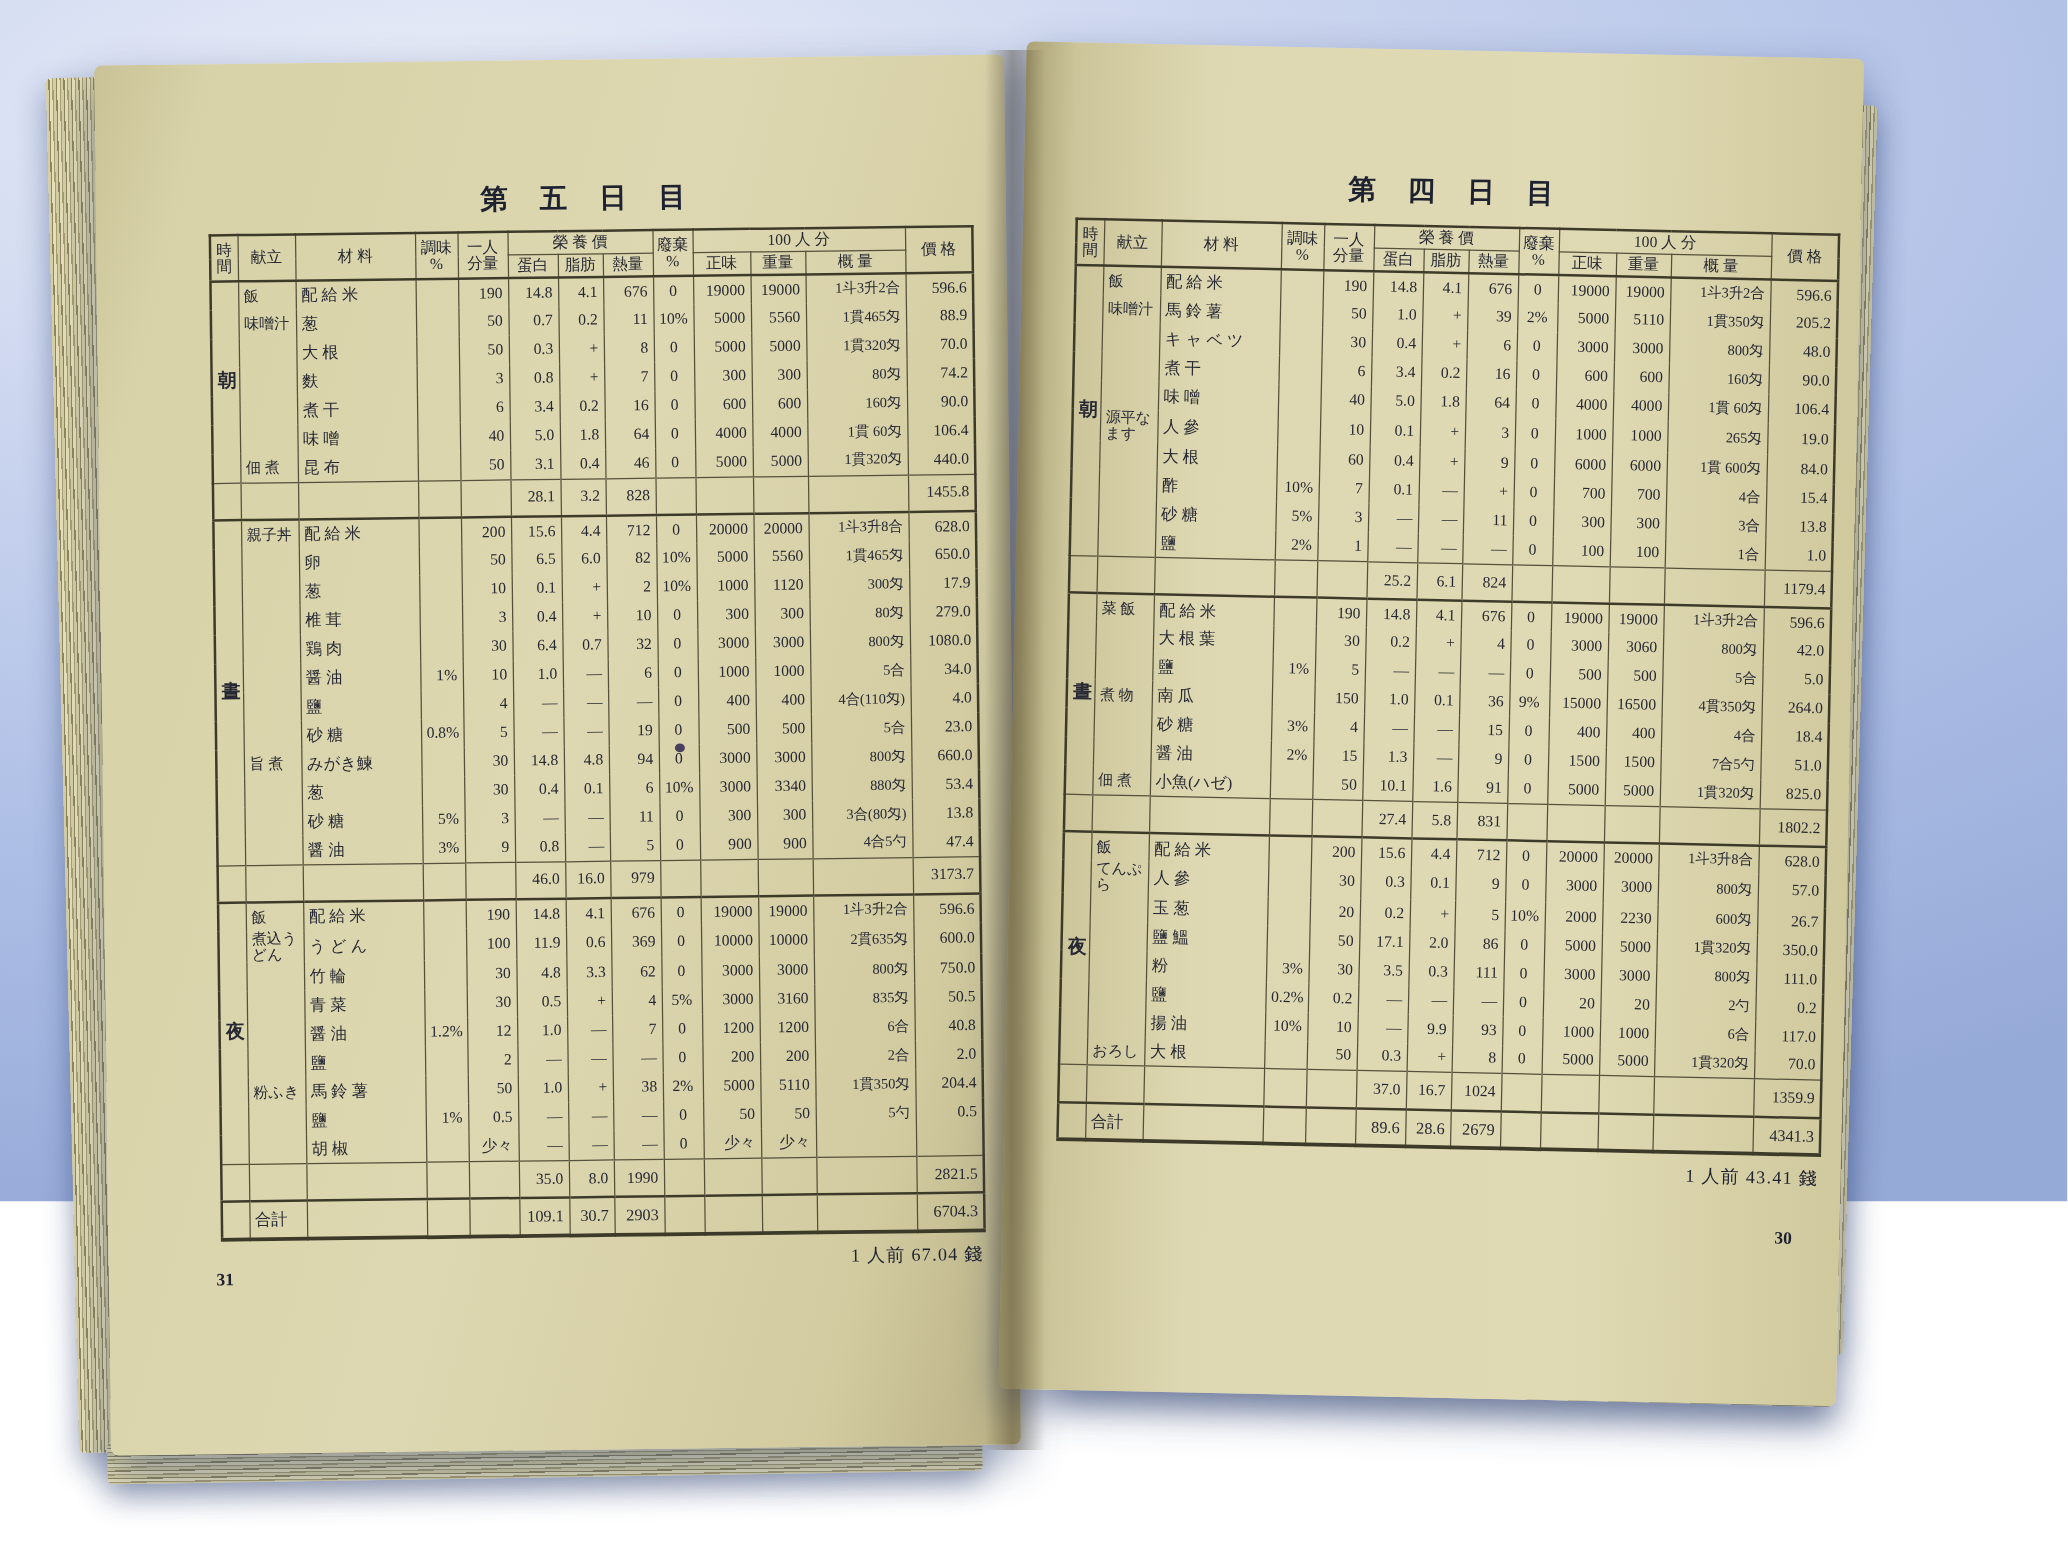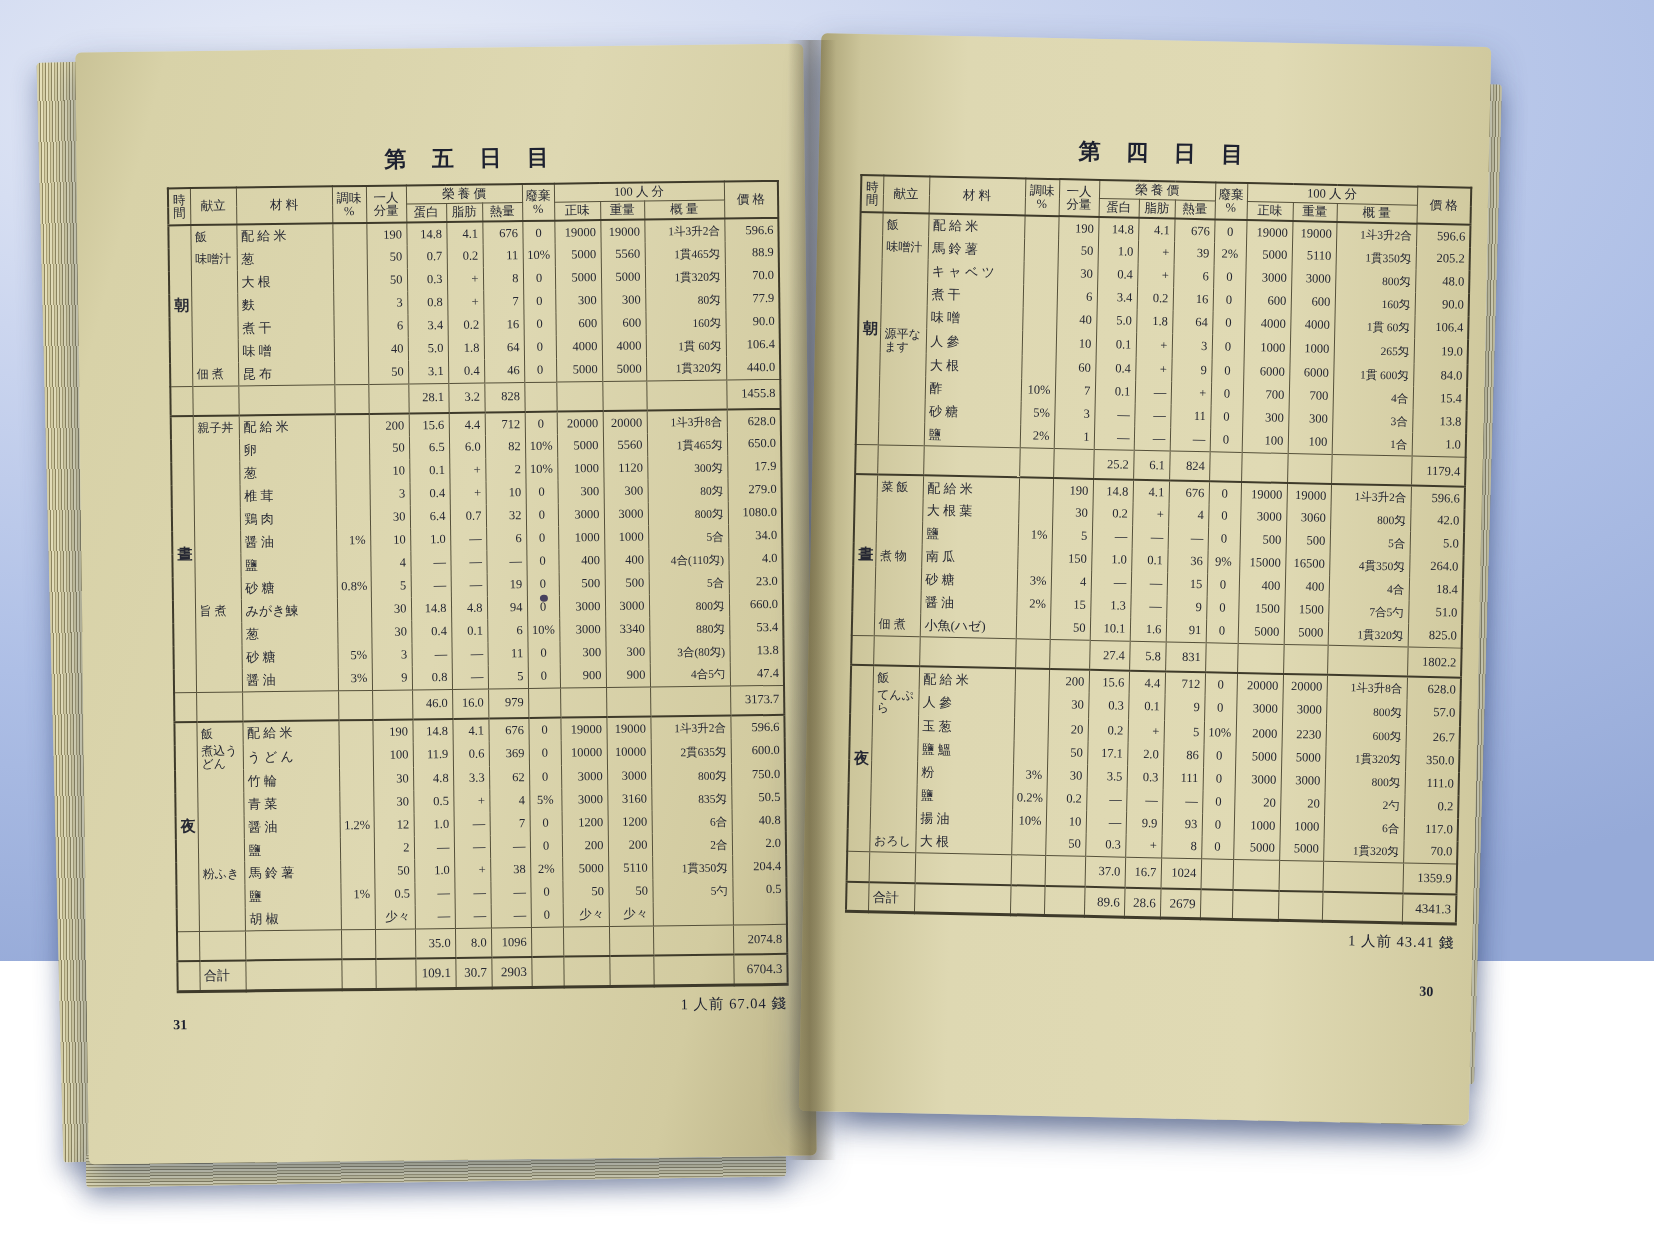--- a/index.html
+++ b/index.html
@@ -165,21 +165,21 @@
             <td class="col-material">麩</td>
             <td class="col-pct"></td>
             <td class="col-amount">3</td>
             <td class="col-protein">0.8</td>
             <td class="col-fat">+</td>
             <td class="col-cal">7</td>
             <td class="col-waste">0</td>
             <td class="col-net">300</td>
             <td class="col-weight">300</td>
             <td class="col-approx">80匁</td>
-            <td class="col-price">77.9</td>
+            <td class="col-price">74.2</td>
           </tr>
           <tr class="data-row">
             <td class="col-menu"></td>
             <td class="col-material">煮 干</td>
             <td class="col-pct"></td>
             <td class="col-amount">6</td>
             <td class="col-protein">3.4</td>
             <td class="col-fat">0.2</td>
             <td class="col-cal">16</td>
             <td class="col-waste">0</td>
@@ -544,26 +544,26 @@
             <td class="col-price"></td>
           </tr>
           <tr class="subtotal-row">
             <td class="col-time"></td>
             <td class="col-menu"></td>
             <td class="col-material"></td>
             <td class="col-pct"></td>
             <td class="col-amount"></td>
             <td class="col-protein">35.0</td>
             <td class="col-fat">8.0</td>
-            <td class="col-cal">1096</td>
+            <td class="col-cal">1990</td>
             <td class="col-waste"></td>
             <td class="col-net"></td>
             <td class="col-weight"></td>
             <td class="col-approx"></td>
-            <td class="col-price">2074.8</td>
+            <td class="col-price">2821.5</td>
           </tr>
           <tr class="total-row">
             <td class="col-time"></td>
             <td class="col-menu">合計</td>
             <td class="col-material"></td>
             <td class="col-pct"></td>
             <td class="col-amount"></td>
             <td class="col-protein">109.1</td>
             <td class="col-fat">30.7</td>
             <td class="col-cal">2903</td>

